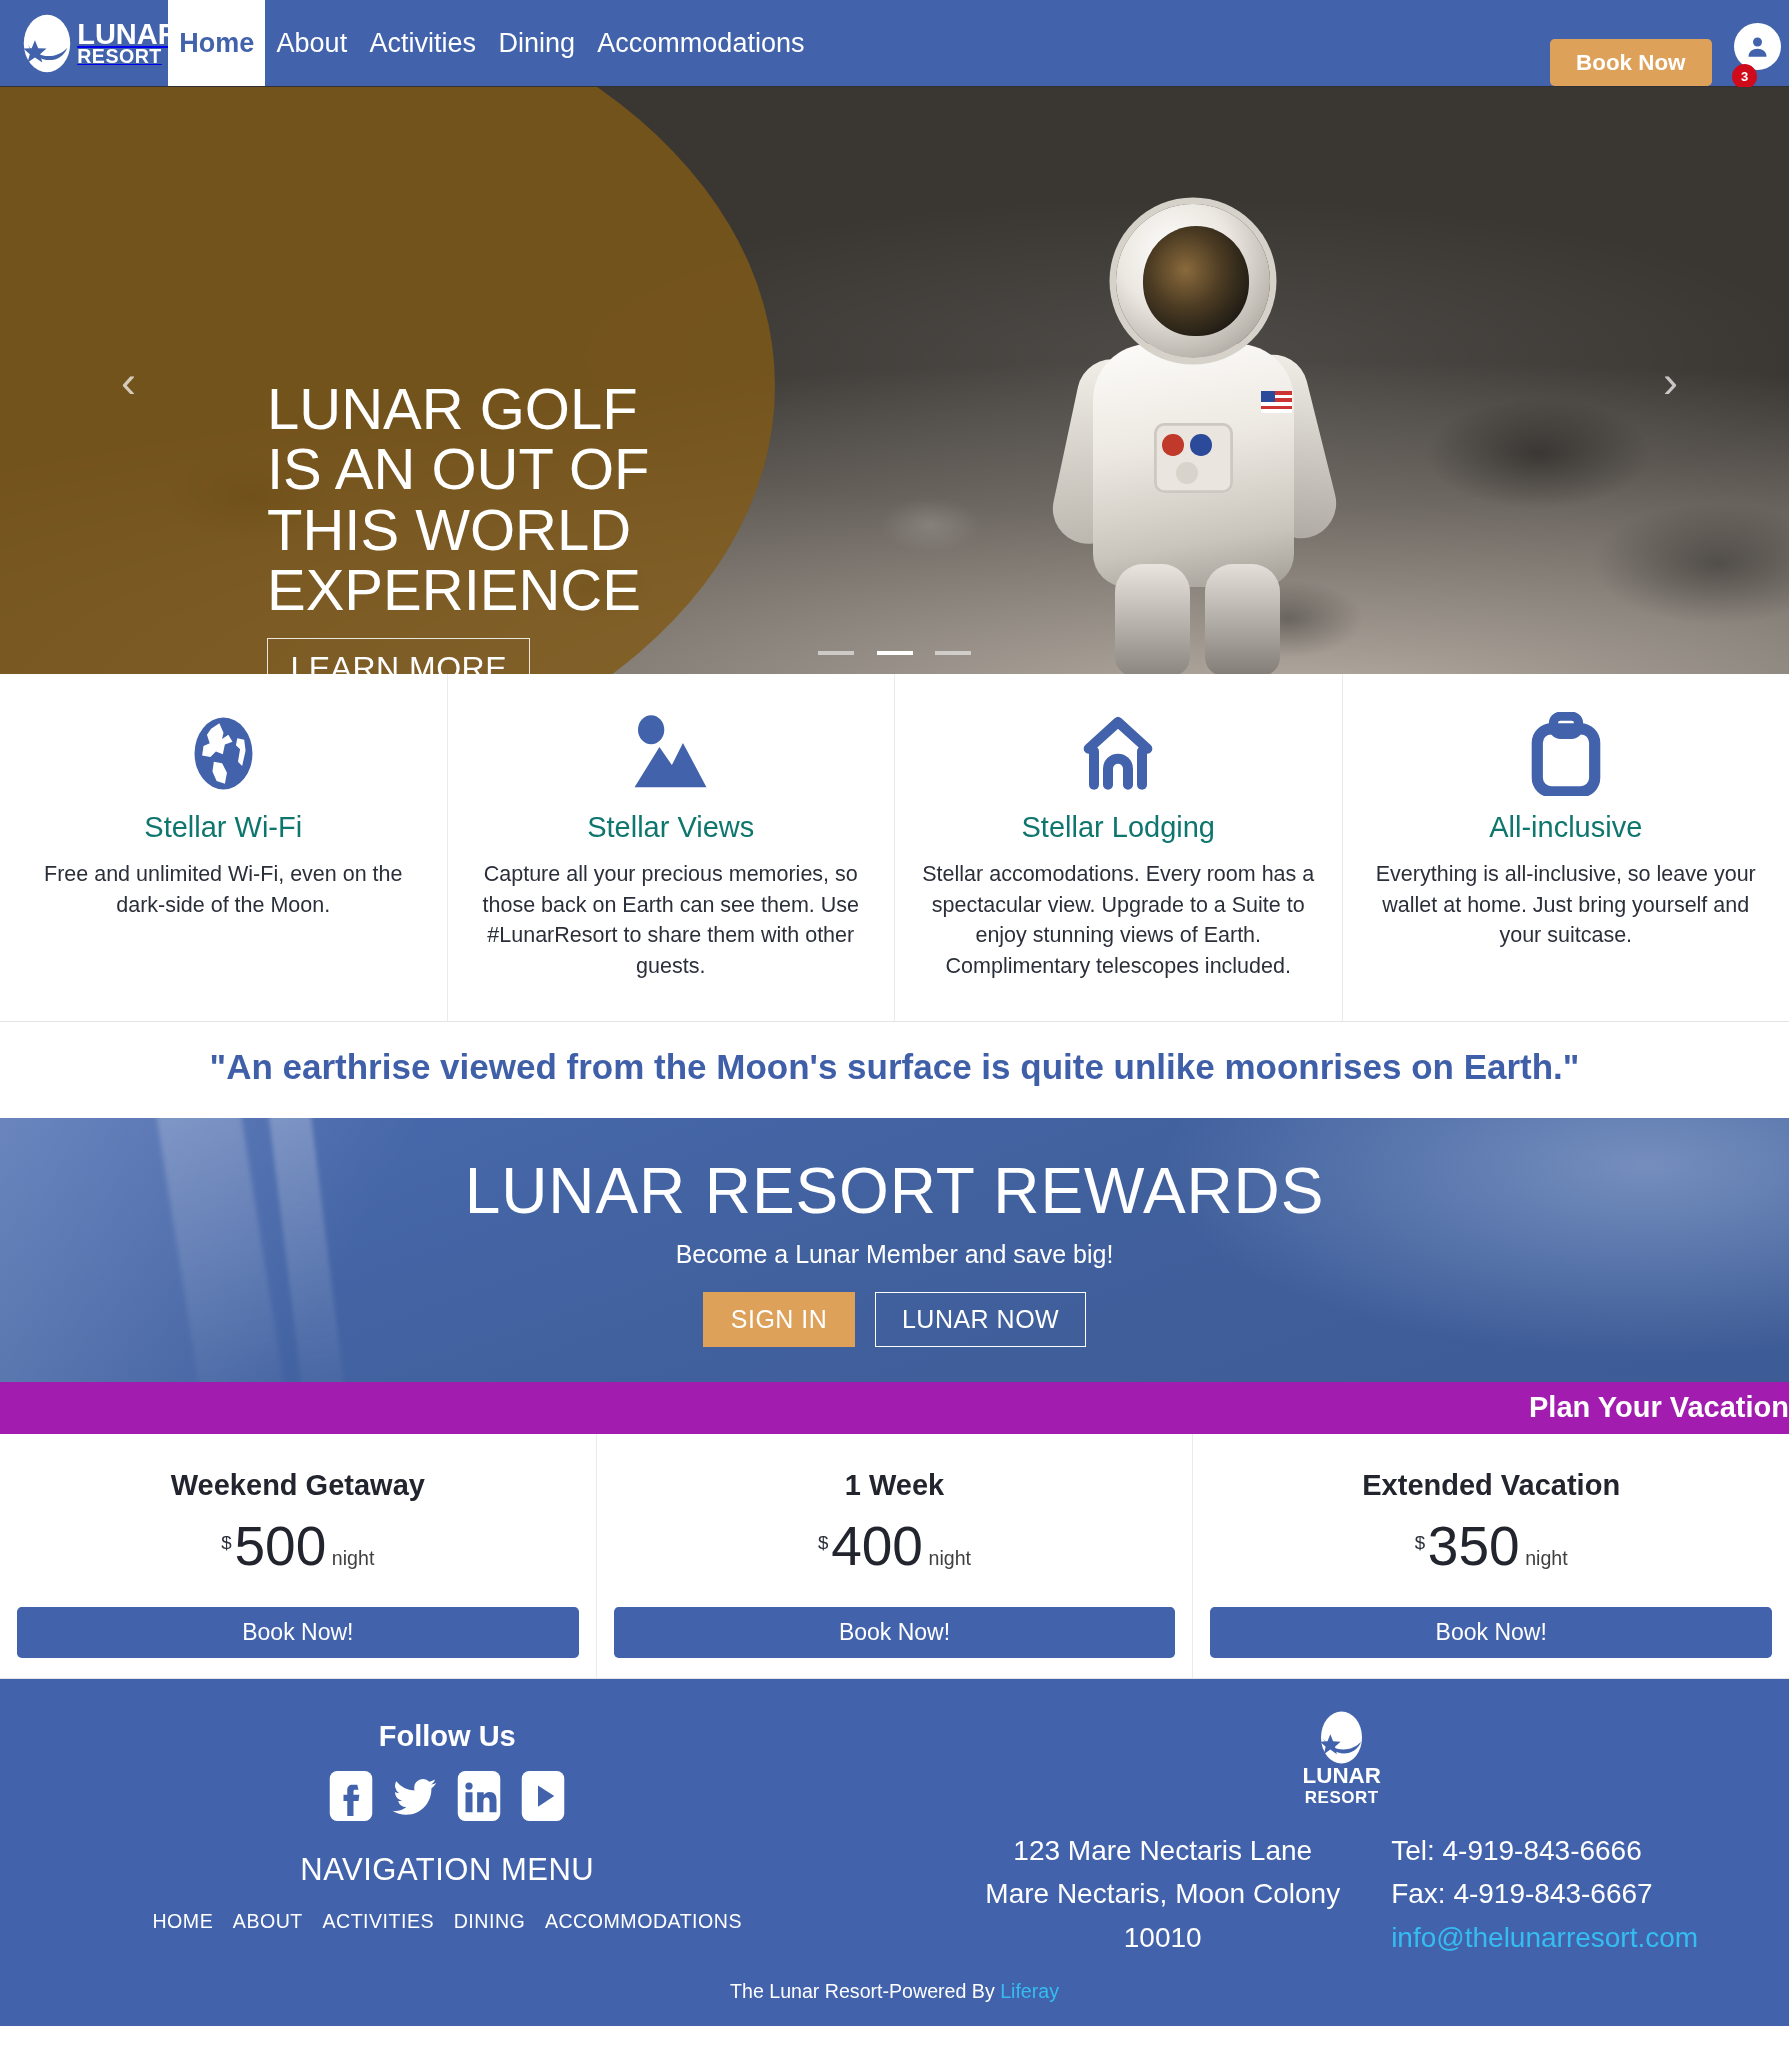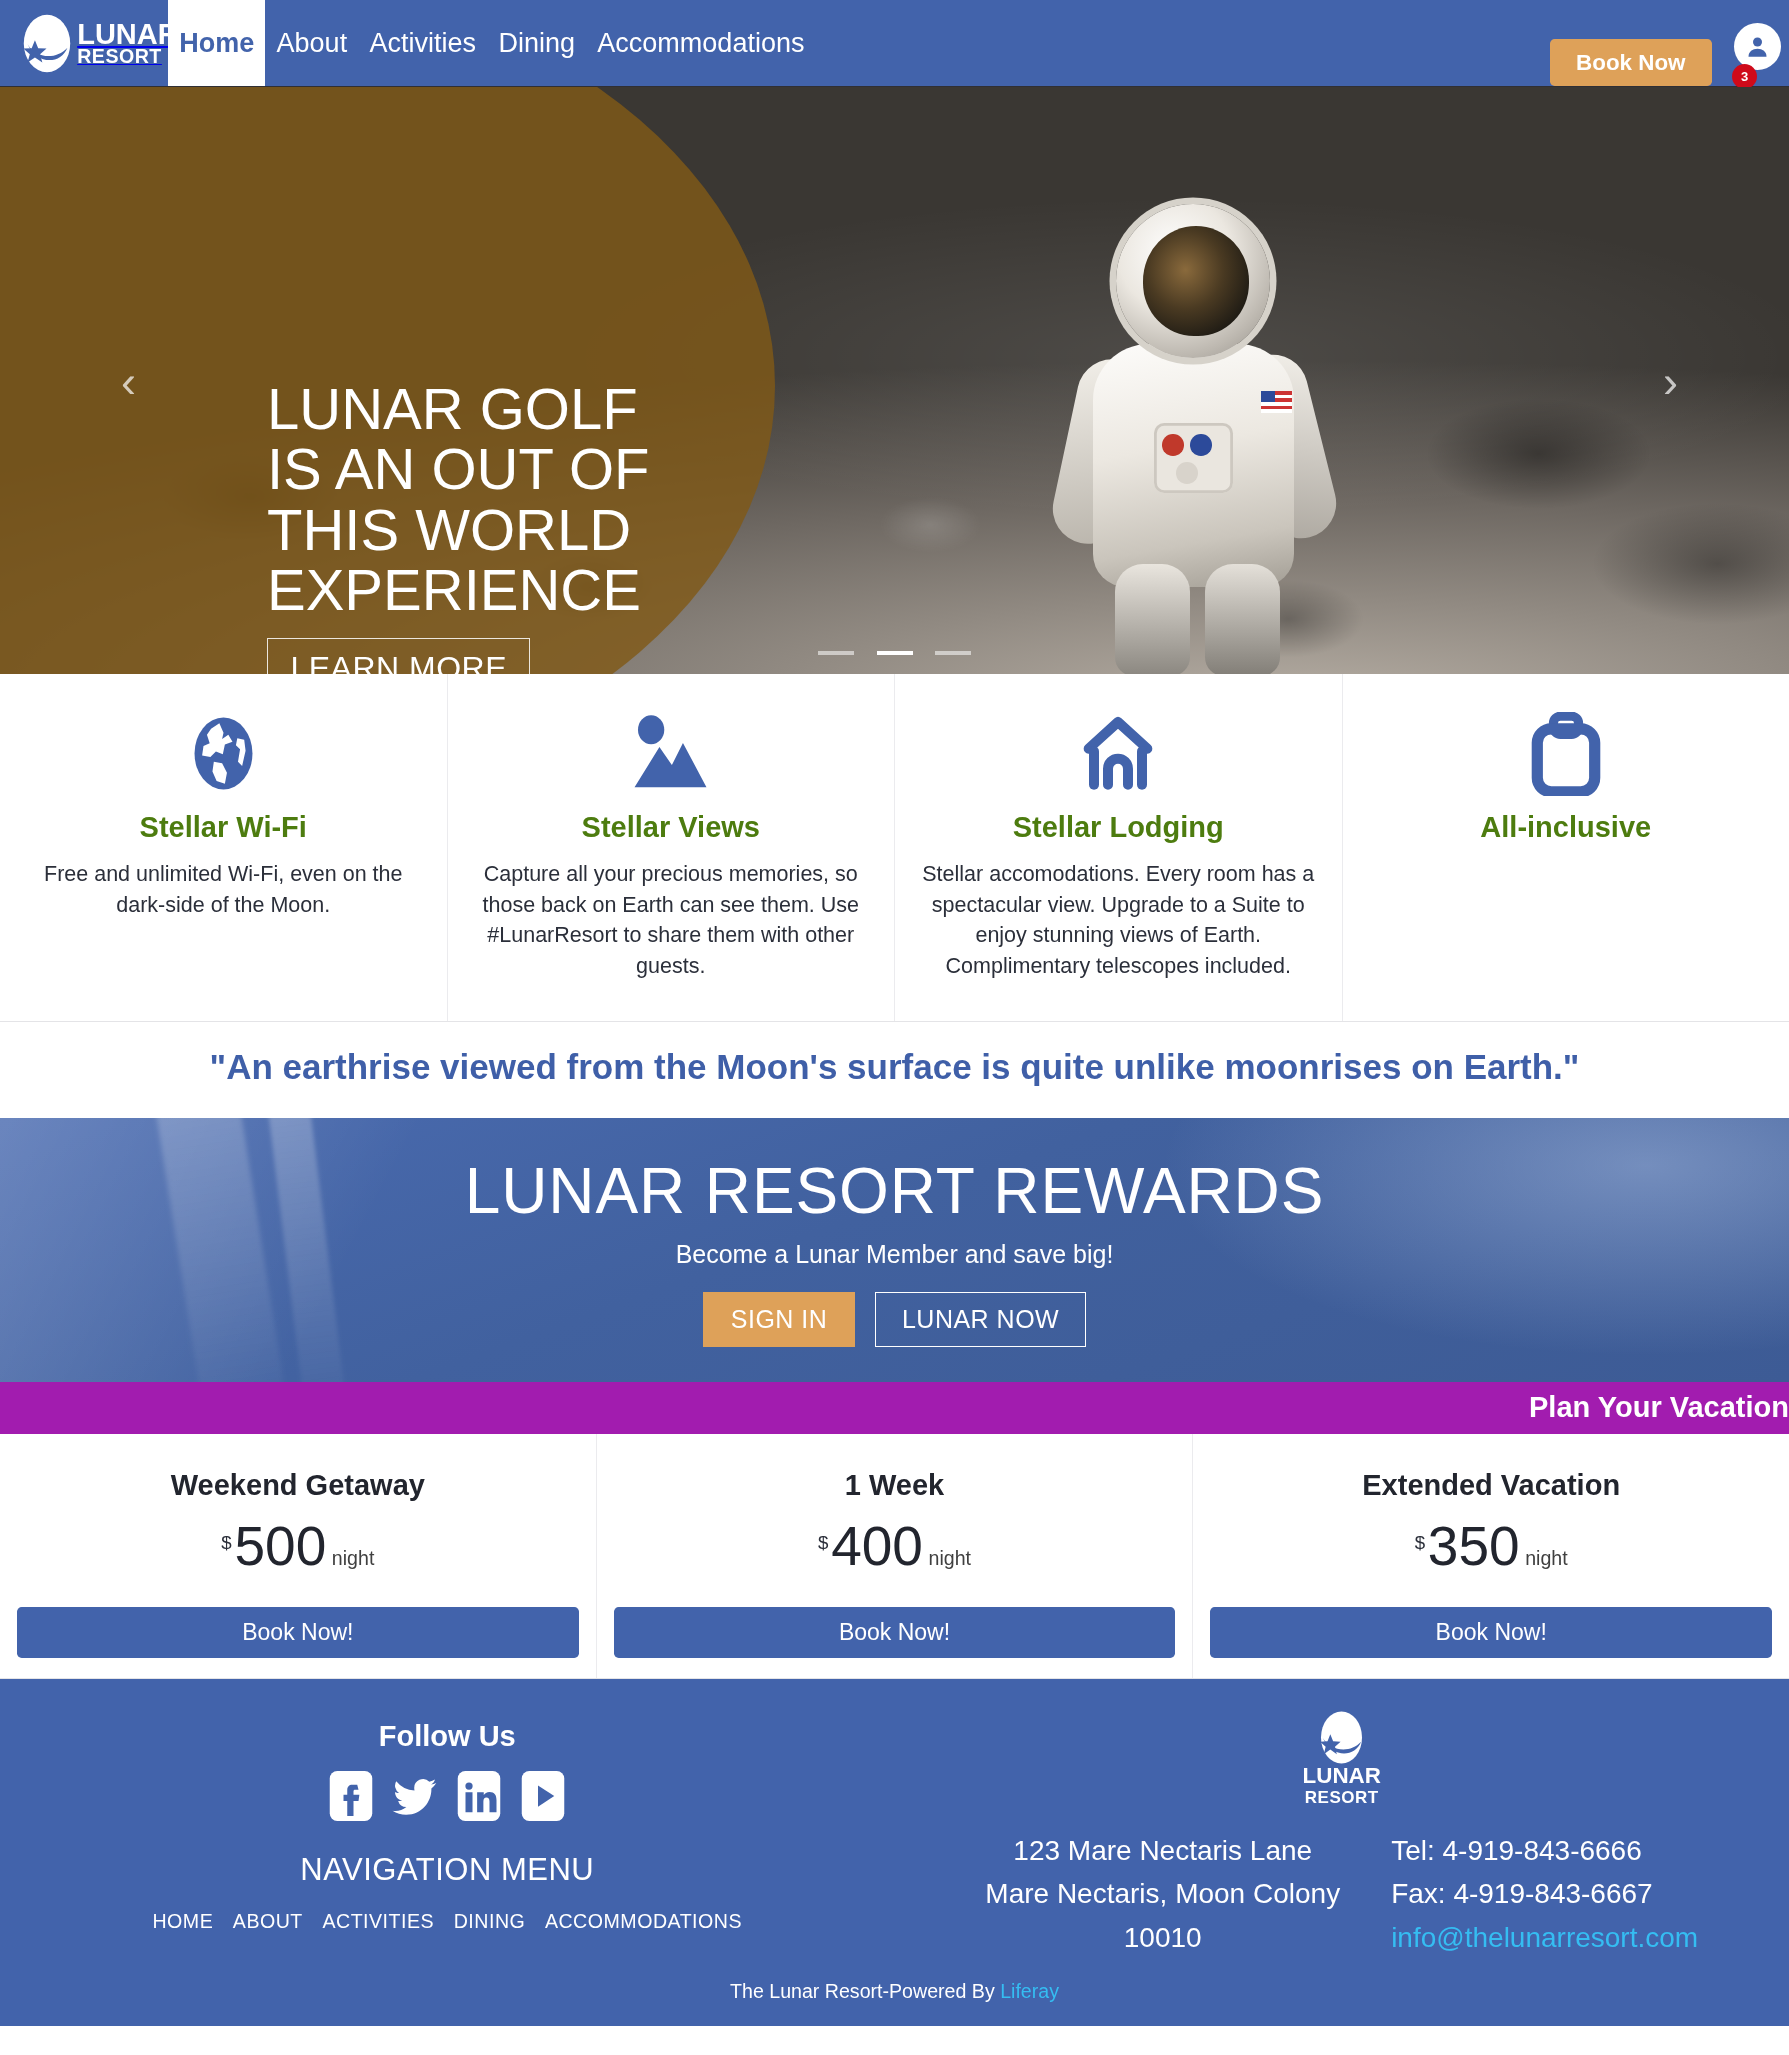--- a/index.html
+++ b/index.html
@@ -261,23 +261,23 @@
     flex: 1 1 0;
     padding: 33px 20.5px 40px;
     text-align: center;
     border-right: 0.9px solid #ebebee;
     display: flex; flex-direction: column; align-items: center;
   }
   .feature-card:last-child { border-right: none; }
   .feature-icon { height: 93px; display:flex; align-items:center; justify-content:center; margin-bottom: 11.2px; }
   .feature-icon svg { display: block; }
   .feature-title {
-    color: #4d7c0f;
+    color: #0f766e;
     font-size: 29px;
-    font-weight: 700;
+    font-weight: 400;
     margin-bottom: 15px;
     font-family: "Liberation Sans Narrow", "Liberation Sans", sans-serif;
   }
   .feature-text {
     color: #2b2f3a;
     font-size: 21.5px;
     line-height: 1.42;
     font-family: "Liberation Sans Narrow", "Liberation Sans", sans-serif;
   }
 
@@ -580,20 +580,21 @@
   </div>
 
   <div class="feature-card">
     <div class="feature-icon">
       <svg viewBox="0 0 100 120" width="70" height="84" aria-hidden="true">
         <rect x="32" y="6" width="36" height="26" rx="10" fill="none" stroke="#4263ab" stroke-width="13"></rect>
         <rect x="9" y="24" width="82" height="90" rx="20" fill="none" stroke="#4263ab" stroke-width="16"></rect>
       </svg>
     </div>
     <div class="feature-title">All-inclusive</div>
+    <div class="feature-text">Everything is all-inclusive, so leave your wallet at home. Just bring yourself and your suitcase.</div>
   </div>
 </div>
 
 <div class="quote-band">
   <div class="quote-text">"An earthrise viewed from the Moon's surface is quite unlike moonrises on Earth."</div>
 </div>
 
 <div class="rewards">
   <div class="rewards-bg"></div>
   <div class="rewards-inner">

